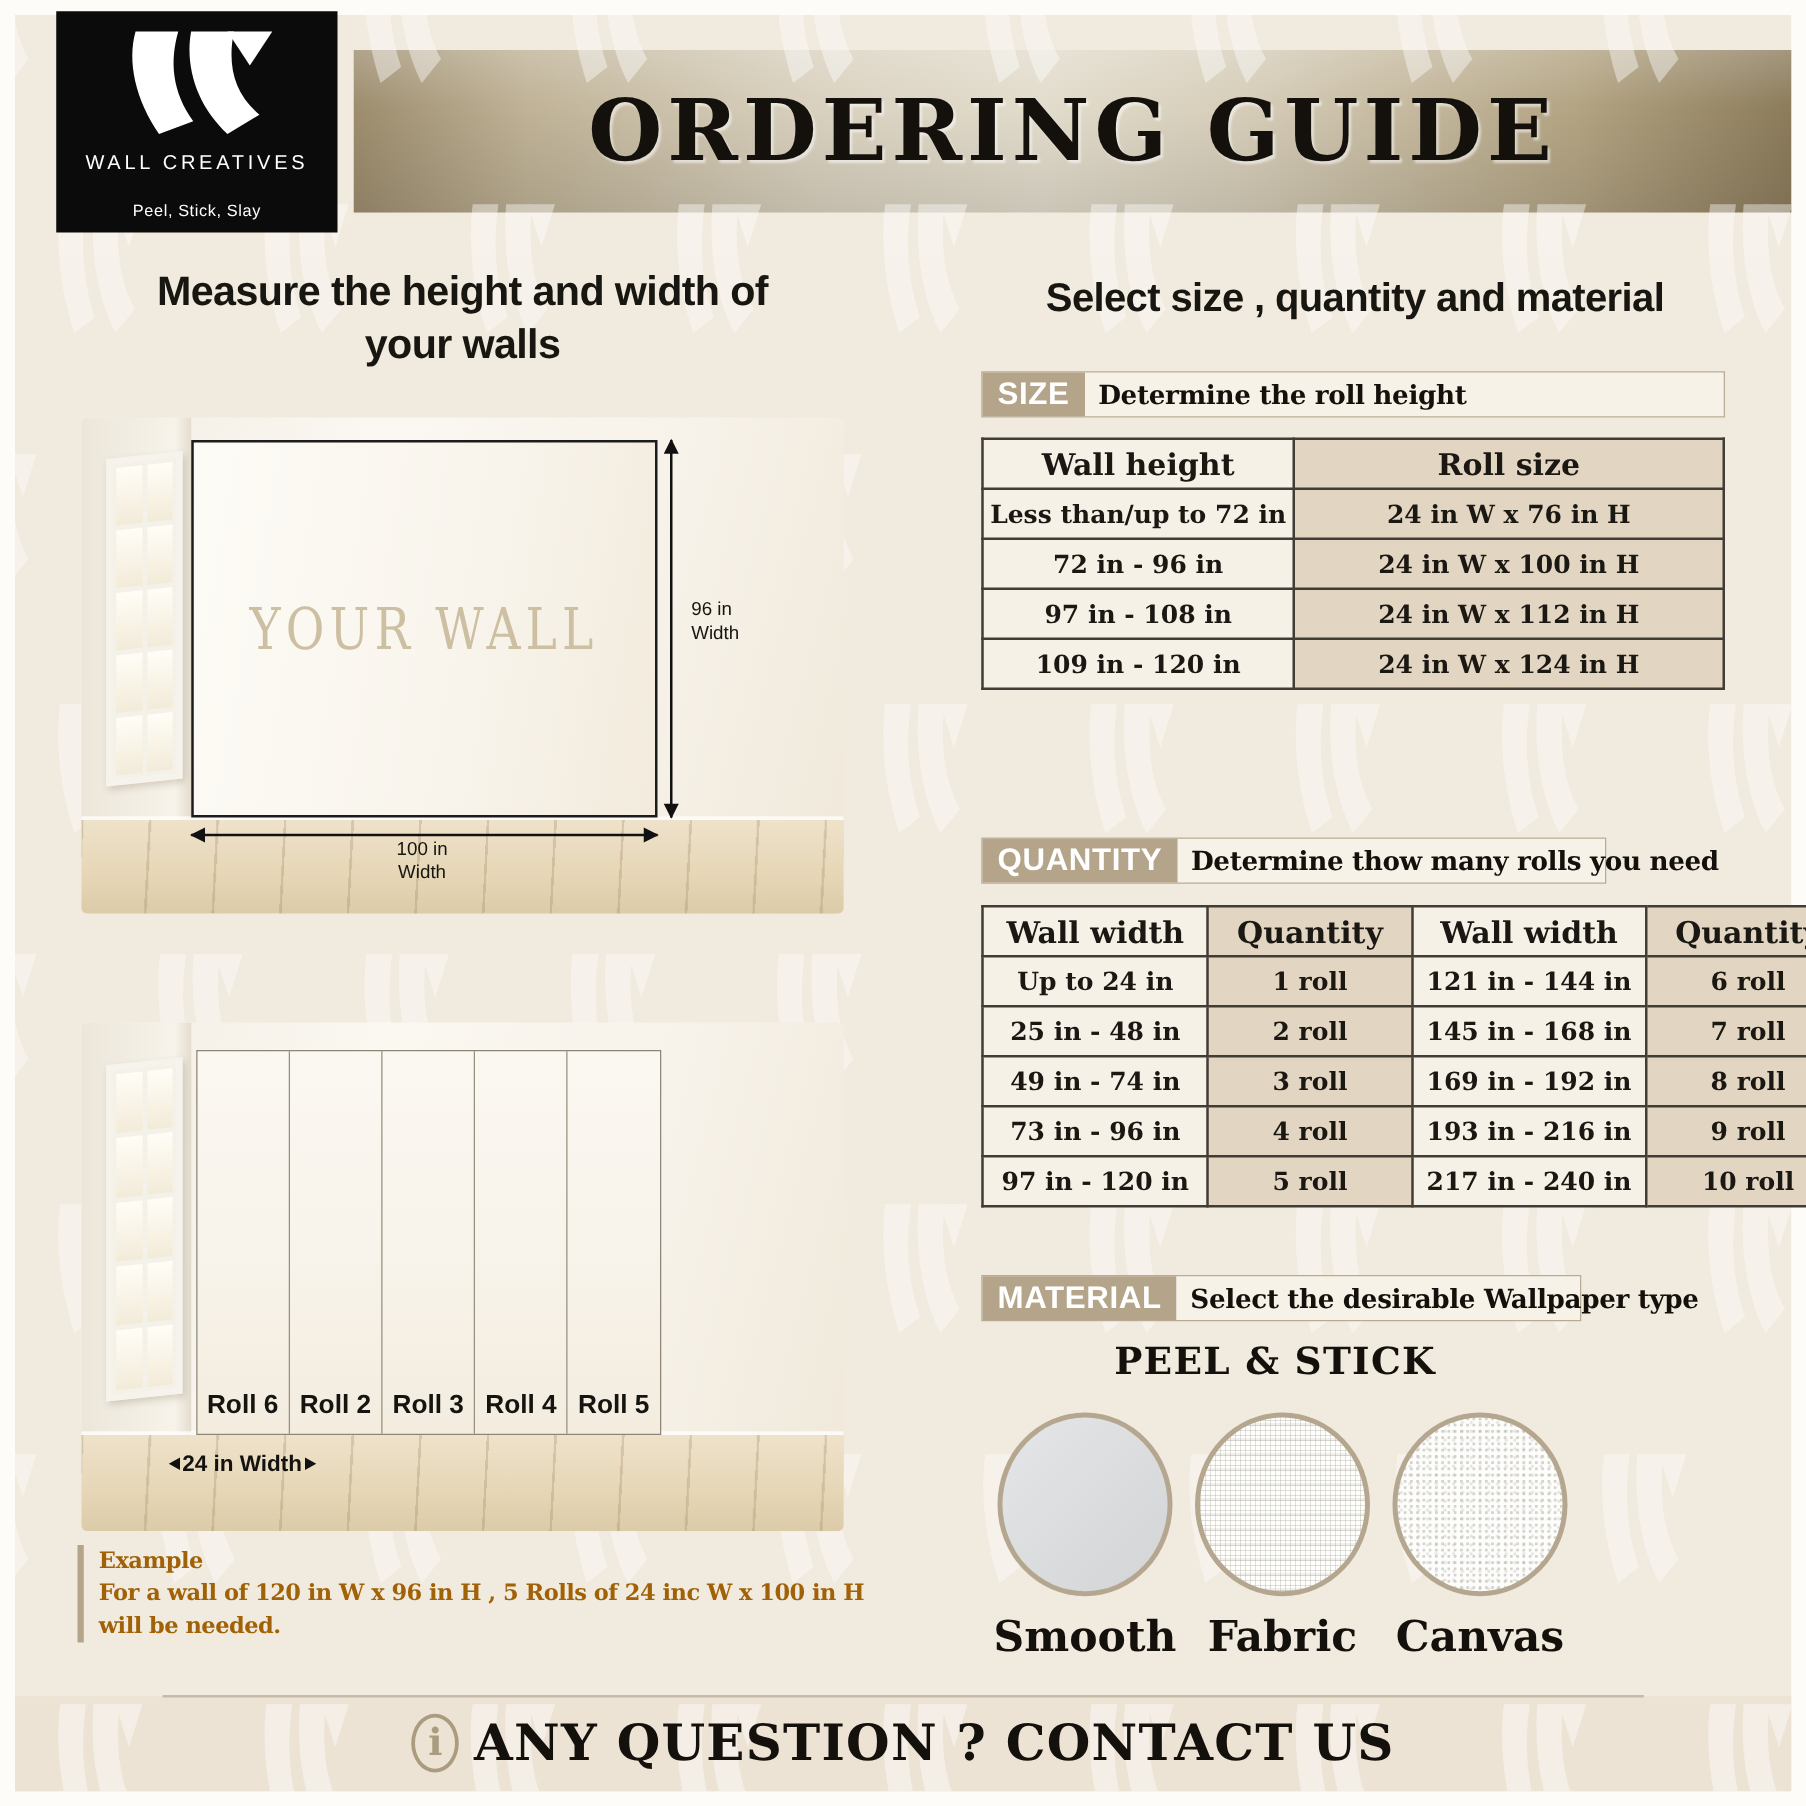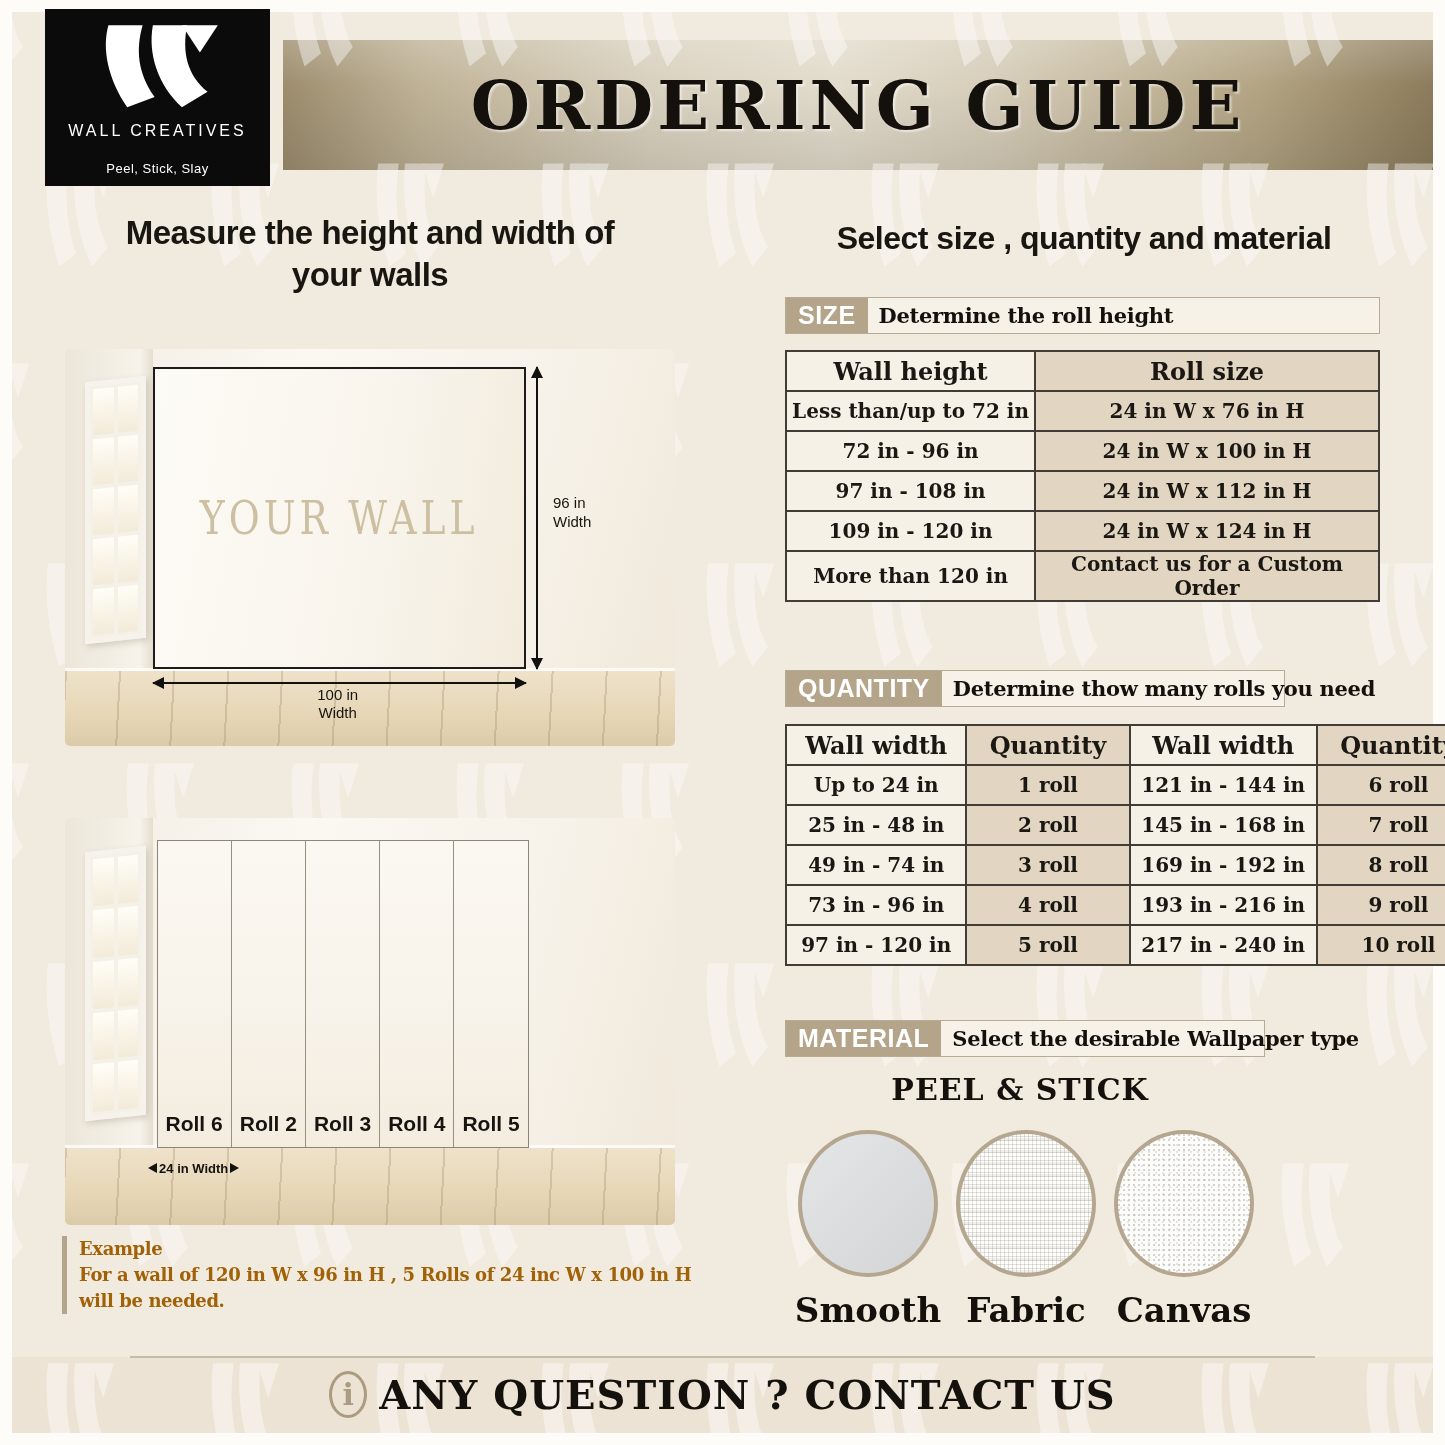--- a/index.html
+++ b/index.html
@@ -48,21 +48,21 @@
   }
   .col-heading.left { left:65px; top:212px; width:610px; }
   .col-heading.left .inner { max-width:520px; margin:0 auto; }
   .col-heading.right { left:785px; top:218px; width:598px; font-size:32px; }
 
   
   .room {
     position:absolute; left:65px; width:610px; border-radius:5px; overflow:hidden; z-index:2;
     background:linear-gradient(105deg, #f2ede3 0%, #fbf8f2 34%, #f7f2e9 70%, #efe8da 100%);
   }
-  .room1 { top:349px; height:397px; }
+  .room1 { top:334px; height:397px; }
   .room2 { top:818px; height:407px; }
   .left-wall { position:absolute; left:0; top:0; width:14.5%; height:82%;
     background:linear-gradient(90deg, #ece6da 0%, #f7f3ea 85%, #e4ddcf 100%); }
   .room-window {
     position:absolute; left:3.2%; top:7.5%; width:10%; height:66%;
     background:#f4f1e8; border:5px solid #f6f3ec; transform:skewY(-6deg);
     display:grid; grid-template-columns:1fr 1fr; grid-template-rows:repeat(5,1fr); gap:4px; padding:3px;
     box-shadow:2px 3px 6px rgba(120,105,80,.25);
   }
   .pane { background:linear-gradient(180deg, #fffdf6, #f3ebd9); }
@@ -106,21 +106,21 @@
   }
   .strip { flex:1; position:relative; border-right:1px solid #96907f; }
   .strip:last-child { border-right:none; }
   .strip-label {
     position:absolute; left:0; right:0; bottom:3.5%; text-align:center;
     font-family:"Liberation Sans", sans-serif; font-weight:700; font-size:21px; color:#161410;
   }
   .dim-small {
     position:absolute; left:14.8%; top:84.2%; width:12.6%;
     display:flex; align-items:center; justify-content:center; gap:2px;
-    font-family:"Liberation Sans", sans-serif; font-weight:700; font-size:13px; color:#14120e; white-space:nowrap;
+    font-family:"Liberation Sans", sans-serif; font-weight:700; font-size:18px; color:#14120e; white-space:nowrap;
   }
   .tri-l { width:0; height:0; border:5px solid transparent; border-right:9px solid #111; }
   .tri-r { width:0; height:0; border:5px solid transparent; border-left:9px solid #111; }
 
   
   .example {
     position:absolute; left:62px; top:1236px; width:630px; z-index:2;
     border-left:5px solid #b3a48a; padding-left:12px;
     font-weight:700; font-size:18px; letter-spacing:-.4px; line-height:1.45; color:#a16207;
   }
@@ -818,24 +818,20 @@
       <td class="c-tan">24 in W x 100 in H</td>
     </tr>
     <tr>
       <td class="c-light">97 in - 108 in</td>
       <td class="c-tan">24 in W x 112  in H</td>
     </tr>
     <tr>
       <td class="c-light">109 in - 120 in</td>
       <td class="c-tan">24 in W x 124 in H</td>
     </tr>
-    <tr>
-      <td class="c-light">More than 120 in</td>
-      <td class="c-tan">Contact us for a Custom Order</td>
-    </tr>
   </tbody>
     </table>
 
   <div class="section-bar" id="quantity-bar">
     <span class="tag">QUANTITY</span>
     <span class="desc">Determine thow many rolls you need</span>
   </div>
   <table id="quantity-table">
     <tbody>
         <tr>

